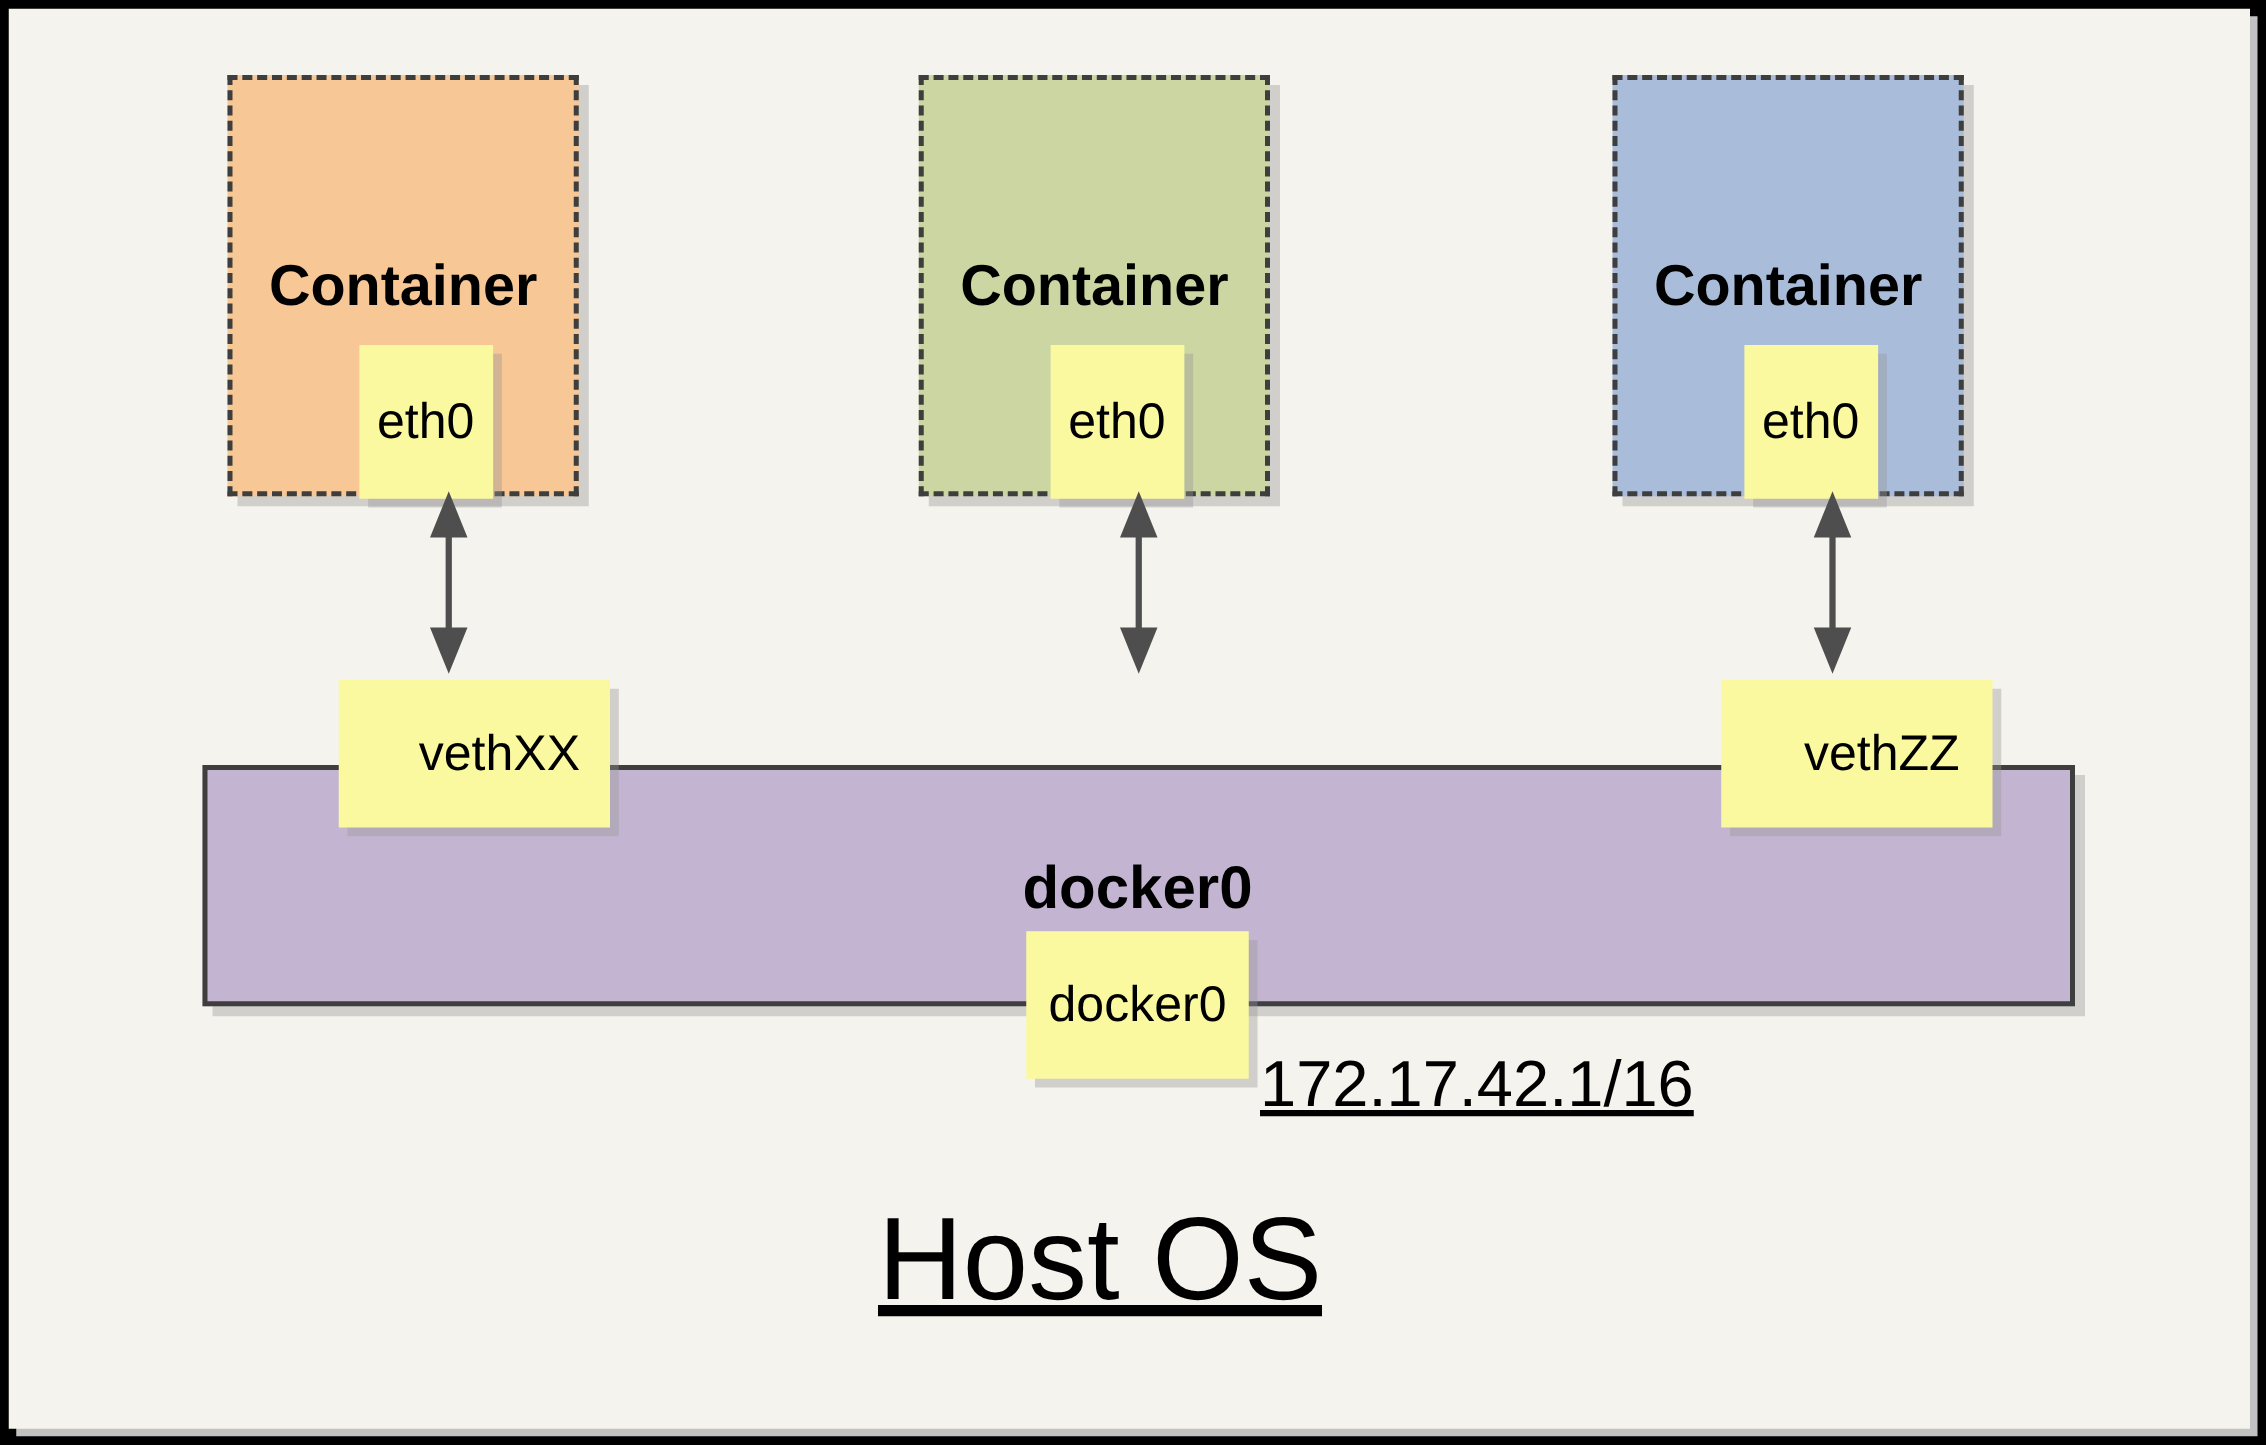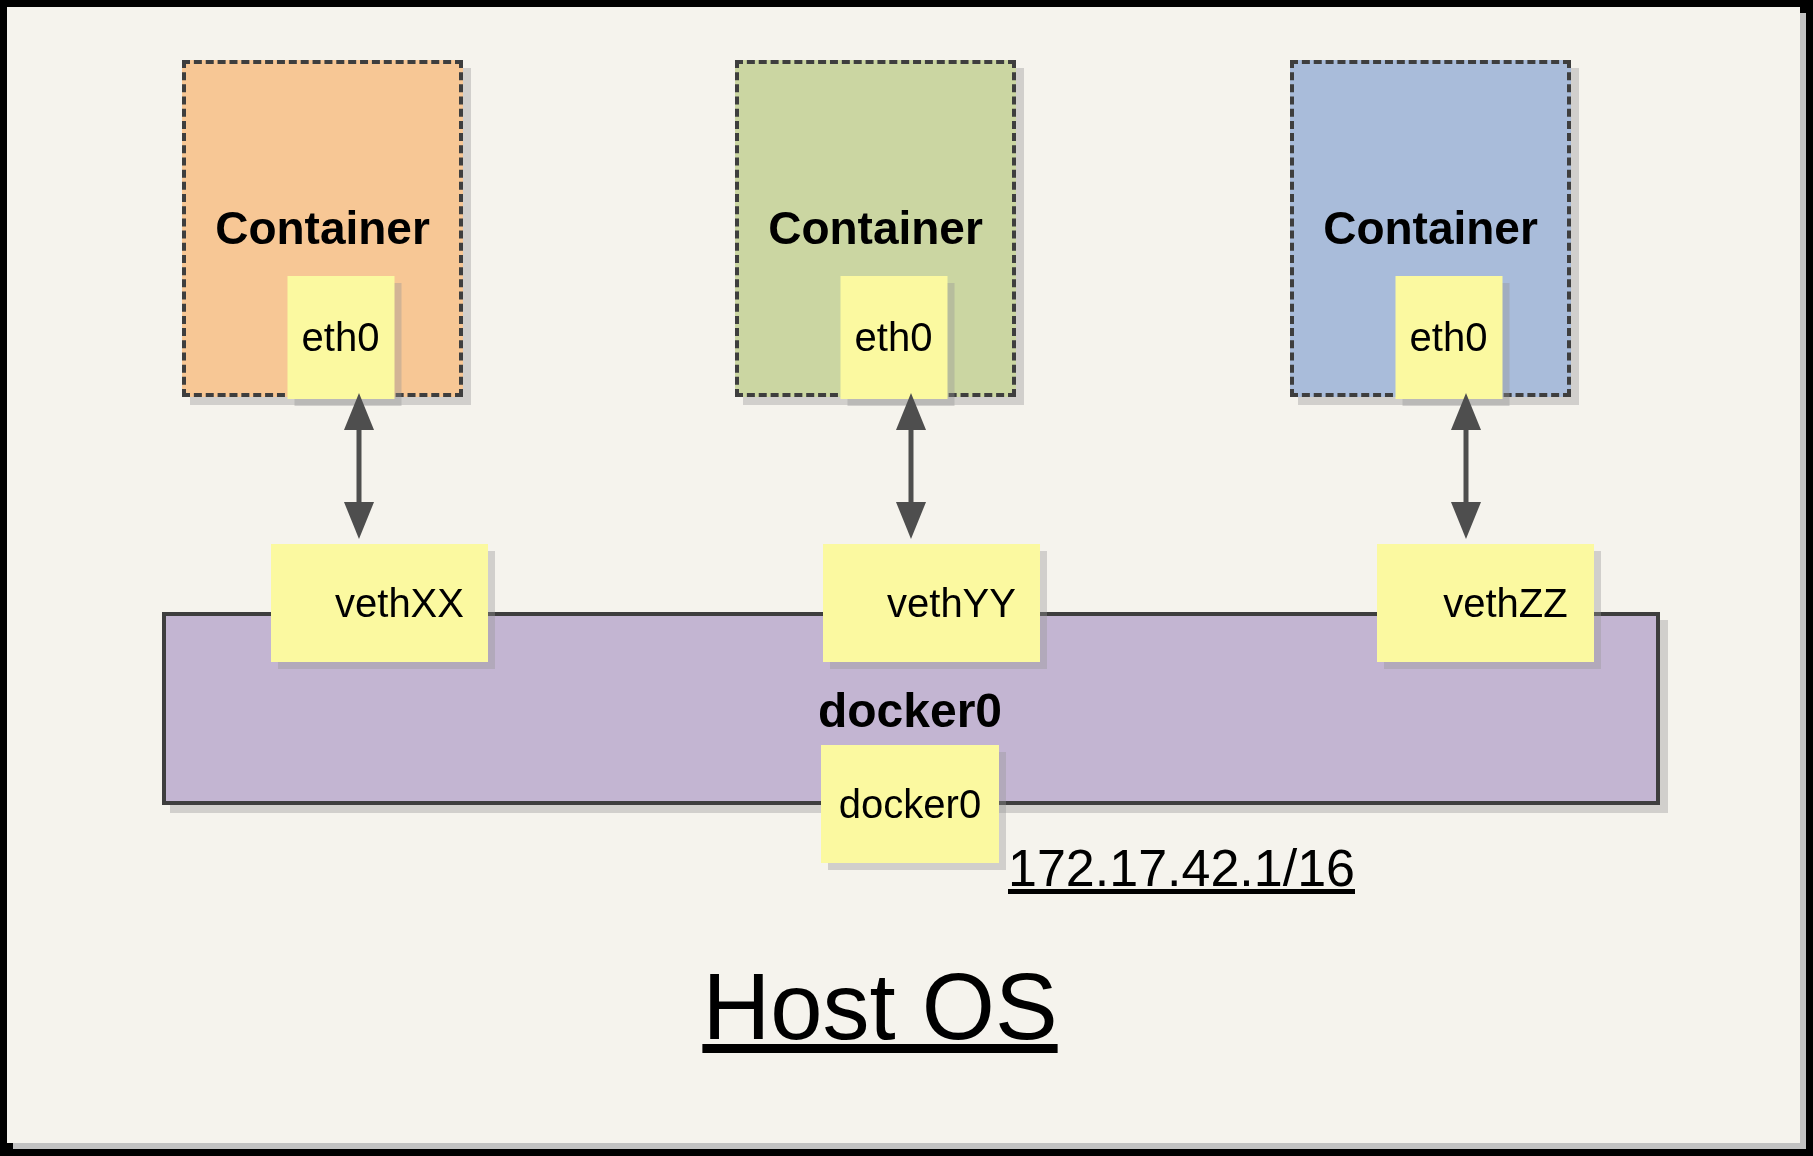--- a/index.html
+++ b/index.html
@@ -115,23 +115,20 @@
     <polygon points="22,2 7,39 37,39" fill="currentColor"></polygon>
     <polygon points="22,148 7,111 37,111" fill="currentColor"></polygon>
   </svg>
 
   <div class="bridge" style="background-color: rgb(195, 181, 210);"></div>
   <div class="bridge-title">docker0</div>
 
   <div class="note veth v1" style="background-color: rgb(251, 249, 160);">
     <span>vethXX</span>
   </div>
-  <div class="note veth v2" style="background-color: rgb(251, 249, 160);">
-    <span>vethYY</span>
-  </div>
   <div class="note veth v3" style="background-color: rgb(251, 249, 160);">
     <span>vethZZ</span>
   </div>
 
   <div class="note bridge-if" style="background-color: rgb(251, 249, 160);">
     <span>docker0</span>
   </div>
   <div class="ip-label">172.17.42.1/16</div>
 
   <div class="host-label">Host OS</div>

